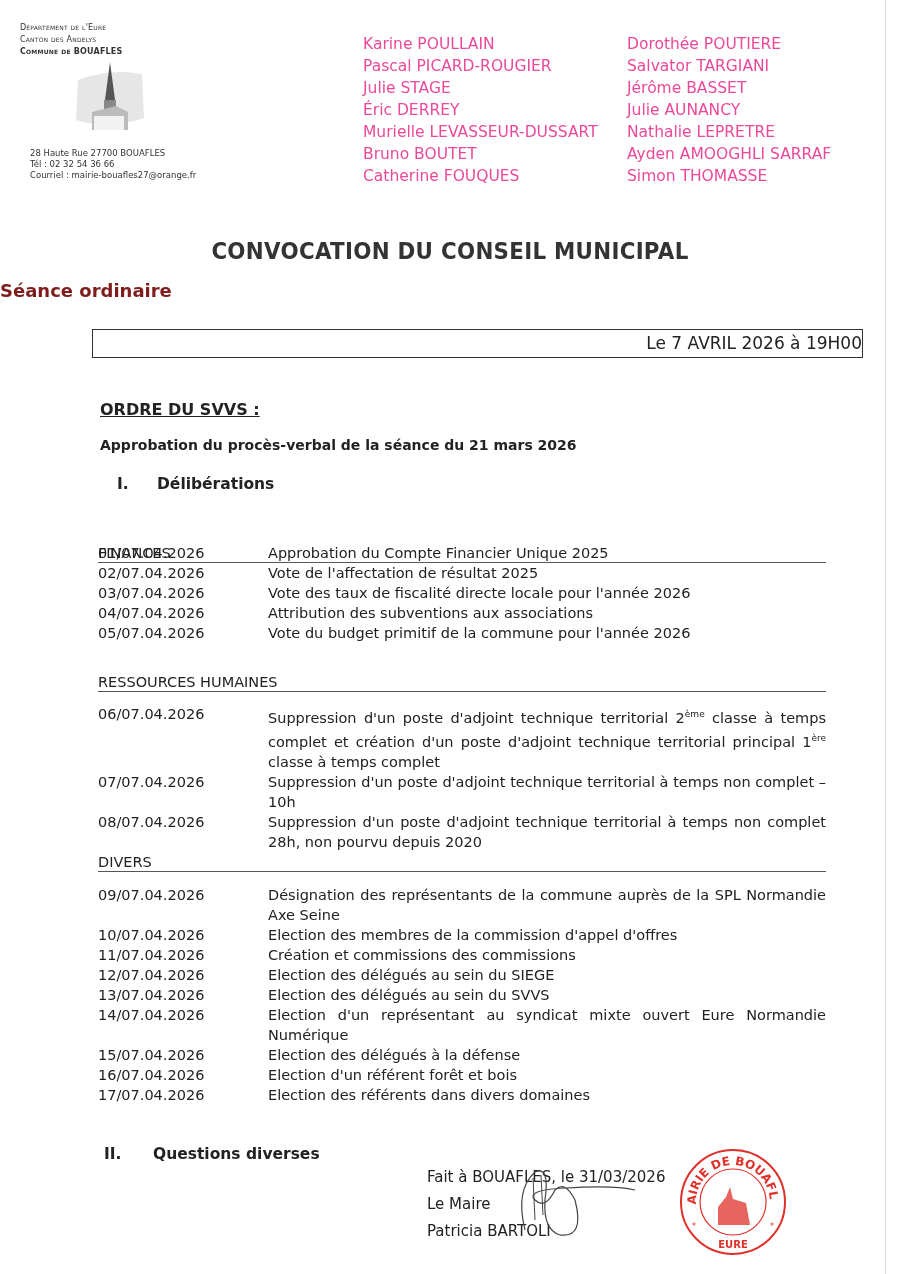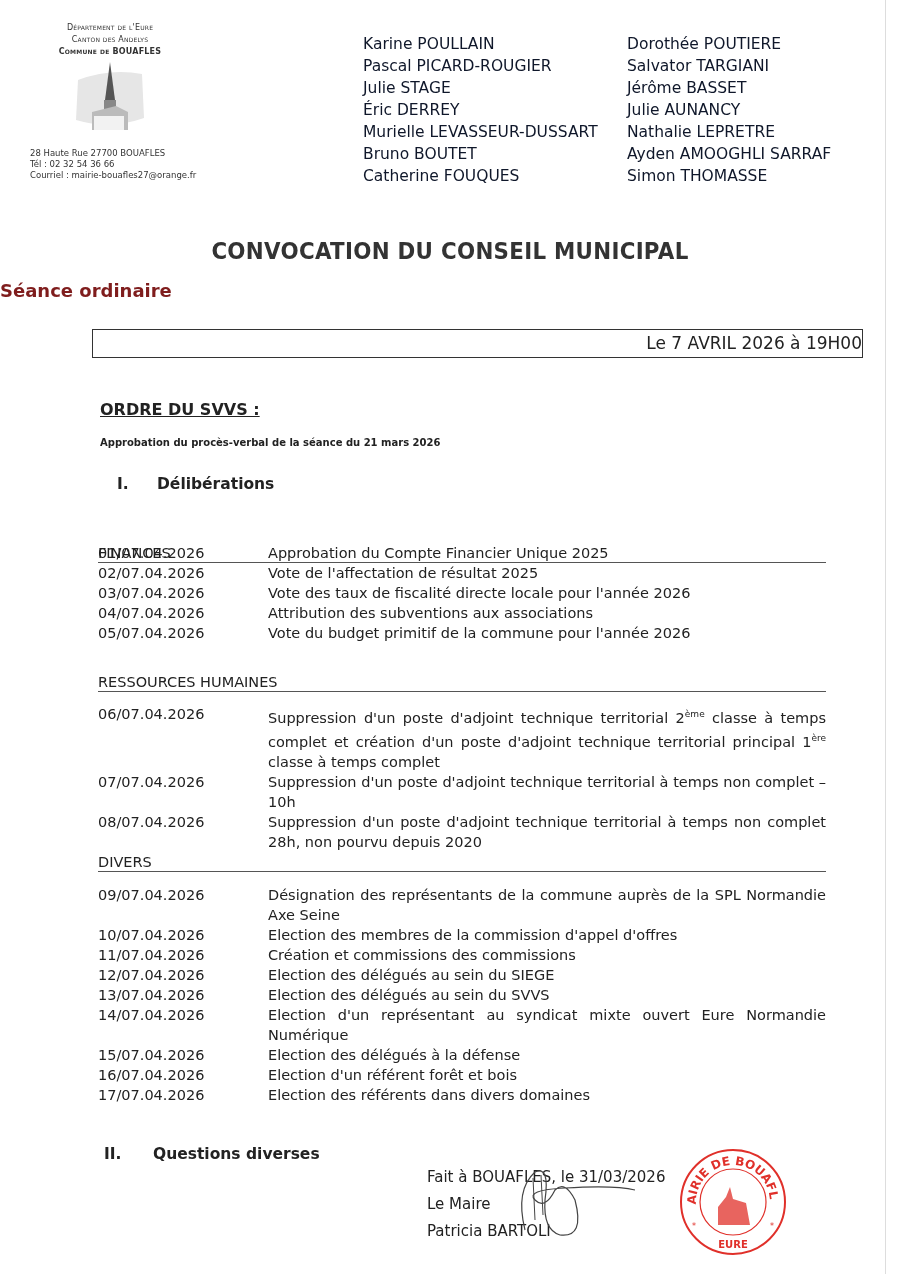--- a/index.html
+++ b/index.html
@@ -1,33 +1,33 @@
 <!DOCTYPE html>
 <html><head>
 <meta charset="utf-8">
 <style>
   html, body { margin:0; padding:0; background:#fff; }
   body { width:900px; height:1274px; position:relative; overflow:hidden;
          font-family:"DejaVu Sans", sans-serif; color:#222; }
-  .hdr-left { position:absolute; left:20px; top:22px; width:180px; text-align:center; }
+  .hdr-left { position:absolute; left:20px; top:22px; width:180px; text-align:left; }
   .hdr-left .sc { font-size:8px; letter-spacing:0.2px; line-height:12px; color:#333; font-variant:small-caps; }
   .church { width:80px; height:80px; margin:2px auto 0 auto; position:relative; }
   .addr { position:absolute; left:30px; top:148px; font-size:8.5px; line-height:11px; color:#333; }
-  .names { position:absolute; top:33px; font-size:15.5px; line-height:22px; color:#0f172a; }
+  .names { position:absolute; top:33px; font-size:15.5px; line-height:22px; color:#ec4899; }
   .names.c1 { left:363px; }
   .names.c2 { left:627px; }
   .title { position:absolute; top:238px; left:0; width:900px; text-align:center;
            font-size:23px; font-weight:bold; color:#333; letter-spacing:0.3px;
            transform:scaleX(0.93); }
   .subtitle { position:absolute; top:280px; left:0; width:880px; text-align:left;
               font-size:18px; font-weight:bold; color:#7f1d1d; }
   .datebox { position:absolute; left:92px; top:329px; width:741px; height:27px;
              border:1px solid #333; text-align:right; font-size:17px; line-height:27px;padding-left:28px; }
   .odj { position:absolute; left:100px; top:400px; font-size:16px; font-weight:bold; text-decoration:underline; }
-  .approb { position:absolute; left:100px; top:437px; font-size:10px; font-weight:bold; }
+  .approb { position:absolute; left:100px; top:437px; font-size:14px; font-weight:bold; }
   .sec { position:absolute; font-size:15.5px; font-weight:bold; }
   .sec .num { display:inline-block; width:40px; }
   .cat { position:absolute; left:98px; width:728px; font-size:14.5px; border-bottom:1px solid #555; padding-bottom:1px; }
   .rows { position:absolute; left:98px; width:728px; font-size:14.5px; line-height:20px; }
   .row { display:flex; }
   .row .ref { width:170px; flex:none; }
   .row .txt { flex:1; text-align:justify; }
   sup { font-size:9px; }
   .sign { position:absolute; left:427px; top:1164px; font-size:15px; line-height:27px; }
   .stamp { position:absolute; left:678px; top:1147px; width:110px; height:110px; }

